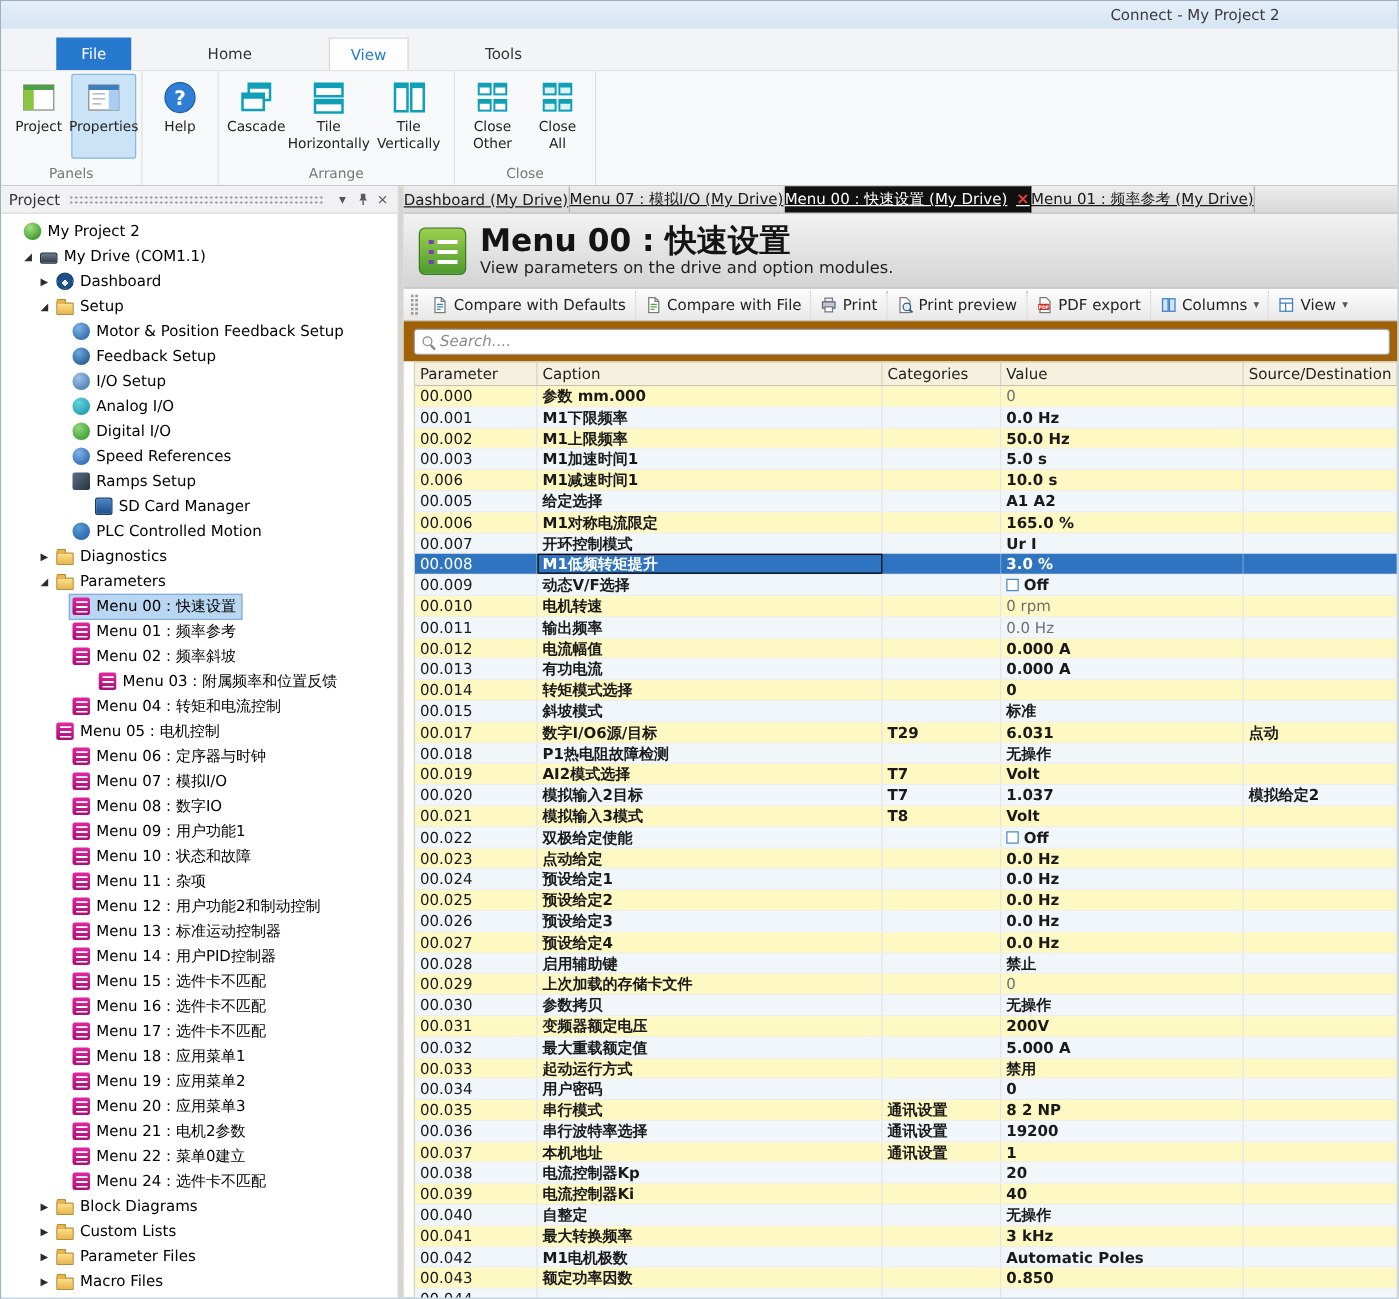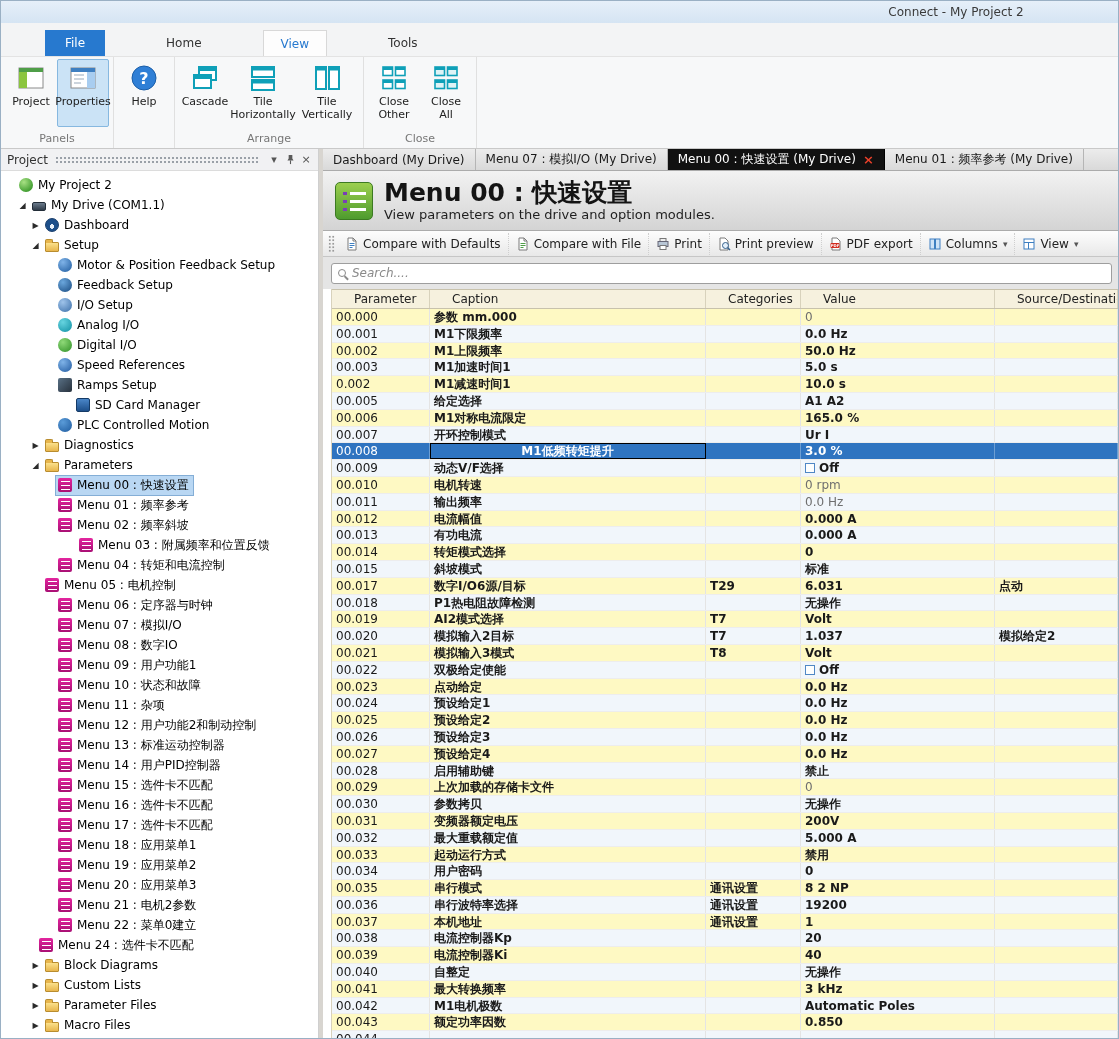--- a/index.html
+++ b/index.html
@@ -59,59 +59,59 @@
   .ic.digital-io-icon{border-radius:50%;background:radial-gradient(circle at 35% 30%,#8fd978,#2e8f25);}
   .ic.speed-ref-icon{border-radius:50%;background:radial-gradient(circle at 35% 30%,#7fb3e8,#2059a0);}
   .ic.ramps-icon{border-radius:2px;background:linear-gradient(135deg,#5a7186,#27313c);}
   .ic.sd-card-icon{border-radius:2px;background:linear-gradient(#4a86c8,#1d4f8a);border:1px solid #143a66;}
   .ic.plc-icon{border-radius:50%;background:radial-gradient(circle at 35% 30%,#5a9bd8,#1d5a9e);}
   
   .splitter{width:4px;background:#d8d5d0;}
   
   .main{flex:1;display:flex;flex-direction:column;min-width:0;}
   .doc-tabs{height:22px;display:flex;background:linear-gradient(#ececec,#d9d9d9);border-bottom:1px solid #ababab;}
-  .dtab{display:flex;align-items:center;padding:0 10px;border-right:1px solid #b5b5b5;color:#1a1a1a;white-space:nowrap;}
+  .dtab{display:flex;align-items:center;padding:0 0;border-right:1px solid #b5b5b5;color:#1a1a1a;white-space:nowrap;text-decoration:underline;}
   .dtab.active{background:var(--active-tab-bg,#111);color:#fff;border-right-color:#000;}
   .tab-close{color:var(--tab-close-red,#e8402a);font-weight:bold;margin-left:7px;font-size:13px;line-height:1;}
   .banner{height:60px;display:flex;align-items:center;background:linear-gradient(#f2f2f2,#d4d4d4);border-bottom:1px solid #ababab;padding-left:12px;}
   .banner-icon{width:38px;height:38px;flex:none;border-radius:5px;background:linear-gradient(#9ccf4e,var(--banner-icon-green,#4e9b2e));border:1px solid #3c7a22;position:relative;}
   .banner-icon::before{content:"";position:absolute;left:7px;top:9px;width:4px;height:21px;background:repeating-linear-gradient(180deg,#7a3fb5 0 3px,transparent 3px 8px);}
   .banner-icon::after{content:"";position:absolute;left:14px;right:6px;top:9px;height:21px;background:repeating-linear-gradient(180deg,#fff 0 3px,transparent 3px 8px);}
   .banner-text{margin-left:11px;}
   .banner-title{font-size:25px;font-weight:bold;color:#141414;line-height:1.1;}
   .banner-sub{font-size:13px;color:#1f1f1f;margin-top:1px;}
   .toolbar{height:26px;display:flex;align-items:center;background:linear-gradient(#fdfdfd,#e8e8e8);border-bottom:1px solid #c6c6c6;padding-left:2px;}
   .grip{width:7px;height:18px;margin:0 3px;background-image:radial-gradient(#9a9a9a 1px,transparent 1.1px);background-size:3.5px 3.5px;}
   .tbtn{display:flex;align-items:center;gap:4px;padding:0 7px;height:22px;border-left:1px dotted #cfcfcf;color:#222;white-space:nowrap;}
   .tbtn:first-of-type{border-left:none;}
   .tbtn .ti{width:14px;height:14px;flex:none;}
   .tbtn .ti svg{width:14px;height:14px;display:block;}
   .caret{font-size:9px;color:#555;margin-left:1px;}
-  .search-row{height:32px;display:flex;align-items:center;background:#e5e5e5;padding:0 6px 0 8px;}
+  .search-row{height:32px;display:flex;align-items:center;background:#a16207;padding:0 6px 0 8px;}
   .search-box{flex:1;height:21px;background:#fff;border:1px solid #9e9e9e;border-radius:3px;display:flex;align-items:center;padding-left:6px;}
   .search-icon{width:8px;height:8px;border:1.5px solid #8a8a8a;border-radius:50%;position:relative;flex:none;margin-right:6px;}
   .search-icon::after{content:"";position:absolute;width:5px;height:1.5px;background:#8a8a8a;transform:rotate(45deg);right:-4px;bottom:-2px;}
   .search-input{flex:1;border:none;outline:none;background:transparent;font:inherit;color:#222;padding:0;}
   .search-input::placeholder{font-style:italic;color:#8a8a8a;}
   
   .table{flex:1;margin-left:8px;overflow:hidden;display:flex;flex-direction:column;border-left:1px solid #d8d2bc;}
   .thead,.trow{display:grid;grid-template-columns:98px 276px 95px 194px 1fr;}
   .thead{height:20px;background:var(--table-header-beige,#f6f1de);border-top:1px solid #c8c2ac;border-bottom:1px solid #c8c2ac;flex:none;}
-  .th{padding:2px 22px;border-right:1px solid #d8d2bc;color:#222;white-space:nowrap;overflow:hidden;}
+  .th{padding:2px 4px;border-right:1px solid #d8d2bc;color:#222;white-space:nowrap;overflow:hidden;}
   .tbody{flex:1;overflow:hidden;}
   .trow{height:16.8px;line-height:16.6px;border-bottom:1px solid #ededed;background:#fef9c3;}
   .trow.alt{background:#f1f6fb;}
   .cell{padding:0 4px;border-right:1px solid #e4e4e4;overflow:hidden;white-space:nowrap;height:100%;}
   .cap,.cat,.src{font-weight:bold;}
   .vtext{font-weight:bold;}
   .trow.ro .vtext{font-weight:normal;color:#6f6f6f;}
   .trow.selected{background:var(--selection-blue,#2f74c0);color:#fff;}
   .trow.selected .cell{border-right-color:rgba(255,255,255,.3);color:#fff;}
   .trow.selected .vtext{color:#fff;font-weight:bold;}
-  .trow.selected .cap{outline:1.5px solid #000;outline-offset:-1.5px;text-align:center;}
+  .trow.selected .cap{outline:1.5px solid #000;outline-offset:-1.5px;}
   .chk{display:inline-block;width:10px;height:10px;border:1px solid #4f87c5;background:#fdfefe;margin-right:4px;vertical-align:-1px;}
 </style>
 </head>
 <body>
 
 <div class="app">
   <div class="titlebar">
     <span class="title-text">Connect - My Project 2</span>
   </div>
 
@@ -519,21 +519,21 @@
               <span class="node-label">Menu 21 : 电机2参数</span>
             </span>
           </div>
           <div class="tree-row" style="padding-left:41px">
             <span class="expander"></span>
             <span class="node-inner">
               <span class="ic menu-icon"></span>
               <span class="node-label">Menu 22 : 菜单0建立</span>
             </span>
           </div>
-          <div class="tree-row" style="padding-left:22px">
+          <div class="tree-row" style="padding-left:41px">
             <span class="expander"></span>
             <span class="node-inner">
               <span class="ic menu-icon"></span>
               <span class="node-label">Menu 24 : 选件卡不匹配</span>
             </span>
           </div>
           <div class="tree-row" style="padding-left:28px">
             <span class="expander">▶</span>
             <span class="node-inner">
               <span class="ic folder-icon"></span>
@@ -703,21 +703,21 @@
               <div class="cell src"></div>
             </div>
             <div class="trow alt">
               <div class="cell">00.003</div>
               <div class="cell cap">M1加速时间1</div>
               <div class="cell cat"></div>
               <div class="cell val"><span class="vtext">5.0 s</span></div>
               <div class="cell src"></div>
             </div>
             <div class="trow">
-              <div class="cell">0.002</div>
+              <div class="cell">0.006</div>
               <div class="cell cap">M1减速时间1</div>
               <div class="cell cat"></div>
               <div class="cell val"><span class="vtext">10.0 s</span></div>
               <div class="cell src"></div>
             </div>
             <div class="trow alt">
               <div class="cell">00.005</div>
               <div class="cell cap">给定选择</div>
               <div class="cell cat"></div>
               <div class="cell val"><span class="vtext">A1 A2</span></div>

